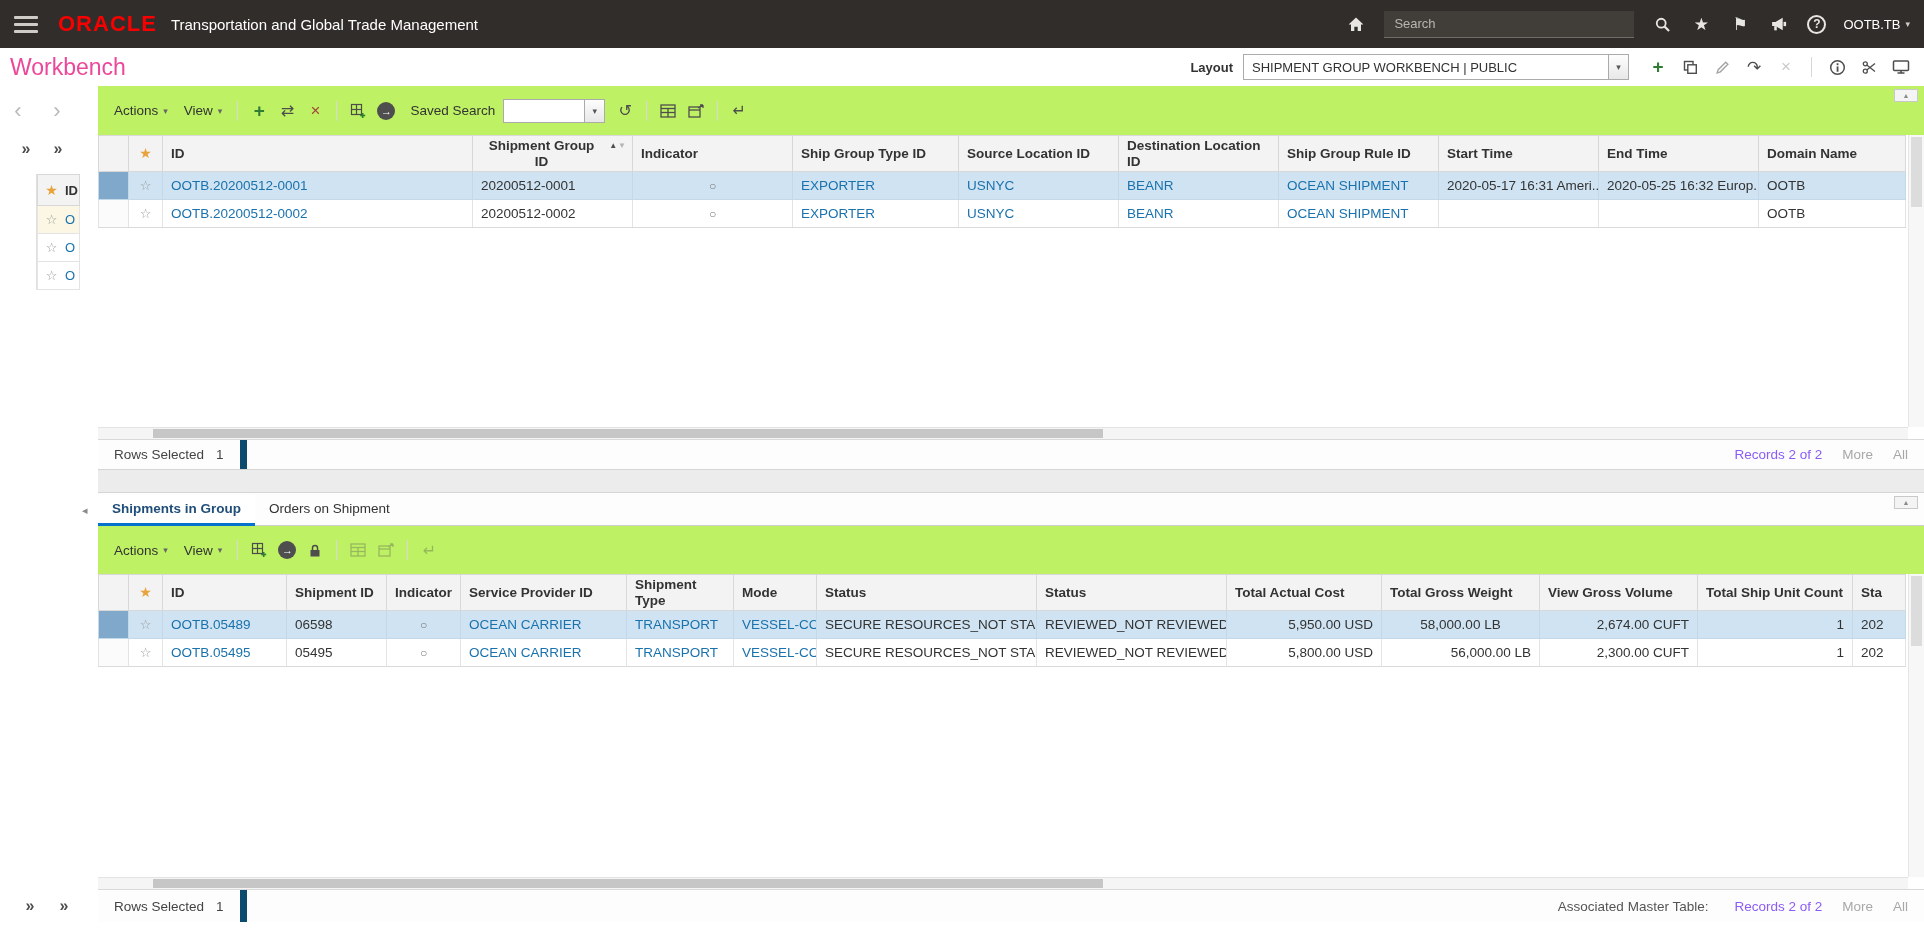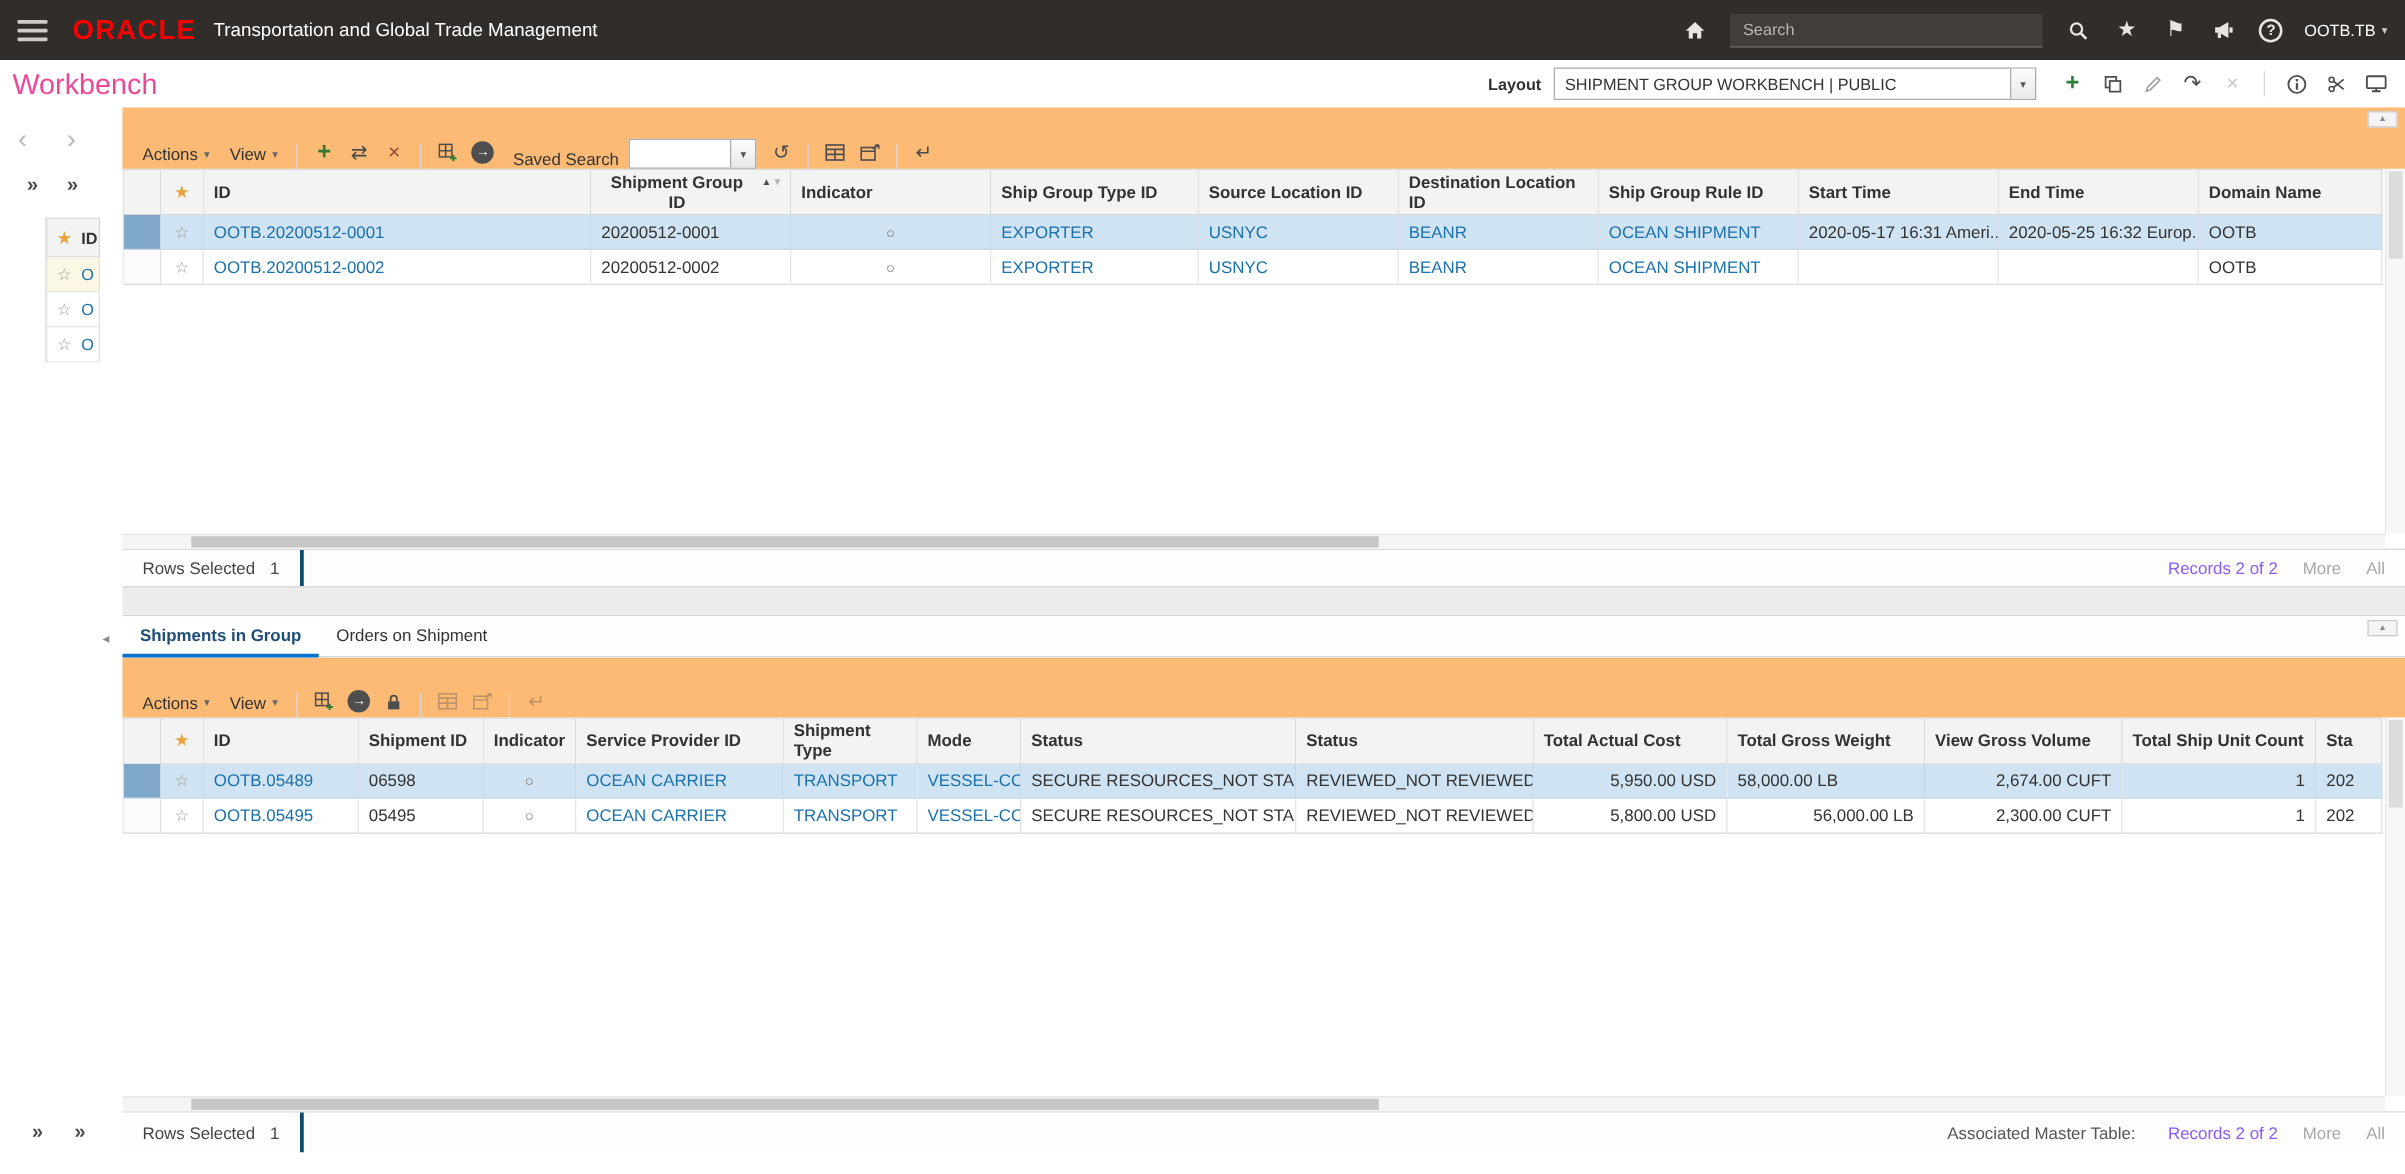--- a/index.html
+++ b/index.html
@@ -56,21 +56,21 @@
 
   .collapse-btn { position: absolute; right: 6px; top: 3px; width: 24px; height: 13px; border: 1px solid #c9c9c9; background: #f4f4f4; color: #8a8a8a; font-size: 7px; display: flex; align-items: center; justify-content: center; cursor: pointer; z-index: 3; }
 
   .tab-strip { position: relative; display: flex; align-items: flex-end; border-bottom: 1px solid #cfcfcf; background: #fdfdfd; }
   #upper-panel .tab-strip { height: 37px; }
   #lower-panel .tab-strip { height: 33px; }
   .tab { padding: 6px 14px 7px; font-size: 13.5px; color: #333; cursor: pointer; white-space: nowrap; margin-bottom: -1px; border-bottom: 3px solid transparent; }
   .tab.active { font-weight: bold; color: #1f4e79; background: #fff; border-bottom: 3px solid #0572ce; }
   .tab-scroll { position: absolute; left: -16px; bottom: 8px; color: #8a8a8a; font-size: 11px; cursor: pointer; }
 
-  .toolbar { display: flex; align-items: flex-end; padding: 0 8px; background: #fdba74; }
+  .toolbar { display: flex; align-items: center; padding: 0 8px; background: #bef264; }
   #upper-panel .toolbar { height: 49px; }
   #lower-panel .toolbar { height: 48px; }
   .t-label { display: flex; align-items: center; gap: 5px; font-size: 13.5px; color: #333; padding: 4px 8px; cursor: pointer; }
   .t-label .caret { font-size: 9px; color: #666; }
   .t-icon { width: 28px; height: 26px; display: flex; align-items: center; justify-content: center; color: #4d4d4d; font-size: 16px; cursor: pointer; }
   .t-icon.green { color: #2e7d32; font-weight: bold; font-size: 19px; }
   .t-icon.red { color: #a3443c; font-size: 17px; }
   .t-icon.disabled { opacity: .35; cursor: default; }
   .go-circle { width: 18px; height: 18px; border-radius: 50%; background: #4e4e4e; color: #fff; font-size: 11px; display: flex; align-items: center; justify-content: center; }
   .ss-label { font-size: 13.5px; color: #333; margin: 0 8px 0 10px; }
@@ -96,21 +96,21 @@
   .grid tr.selected td.gutter { background: #7fa8cb; }
   .grid td a { color: #1a72ad; text-decoration: none; }
   .grid td.ind { text-align: center; color: #777; font-size: 12px; }
 
   .h-scroll { height: 12px; background: #f5f5f5; border-top: 1px solid #e3e3e3; position: relative; margin-right: 16px; }
   .h-thumb { position: absolute; left: 55px; width: 950px; top: 1px; bottom: 1px; background: #c6c6c6; cursor: pointer; }
 
   .panel-footer { border-top: 1px solid #d9d9d9; display: flex; align-items: center; font-size: 13.5px; color: #444; background: #fdfdfd; }
   #upper-panel .panel-footer { height: 30px; }
   #lower-panel .panel-footer { height: 33px; }
-  .rows-selected { height: 100%; display: flex; align-items: center; gap: 12px; padding: 0 16px; border-right: 3px solid #0c4a6e; }
+  .rows-selected { height: 100%; display: flex; align-items: center; gap: 12px; padding: 0 16px; border-right: 7px solid #0c4a6e; }
   .pf-right { margin-left: auto; display: flex; align-items: center; gap: 20px; padding-right: 16px; }
   .records { color: #8b5cf6; }
   .assoc { color: #555; margin-right: 6px; }
   .pf-link { color: #a8a8a8; cursor: pointer; }
   .bottom-pad { height: 17px; background: #fff; }
 </style>
 </head>
 <body>
 
 <header id="topbar">
@@ -482,21 +482,21 @@
               <td class="starcell">☆</td>
               <td><a href="#">OOTB.05489</a></td>
               <td>06598</td>
               <td class="ind">○</td>
               <td><a href="#">OCEAN CARRIER</a></td>
               <td><a href="#">TRANSPORT</a></td>
               <td><a href="#">VESSEL-CO</a></td>
               <td>SECURE RESOURCES_NOT STARTED</td>
               <td>REVIEWED_NOT REVIEWED</td>
               <td style="text-align: right;">5,950.00 USD</td>
-              <td style="text-align: left;">58,000.00 LB</td>
+              <td style="text-align: center;">58,000.00 LB</td>
               <td style="text-align: right;">2,674.00 CUFT</td>
               <td style="text-align: right;">1</td>
               <td>202</td>
             </tr>
             <tr class="">
               <td class="gutter"></td>
               <td class="starcell">☆</td>
               <td><a href="#">OOTB.05495</a></td>
               <td>05495</td>
               <td class="ind">○</td>

